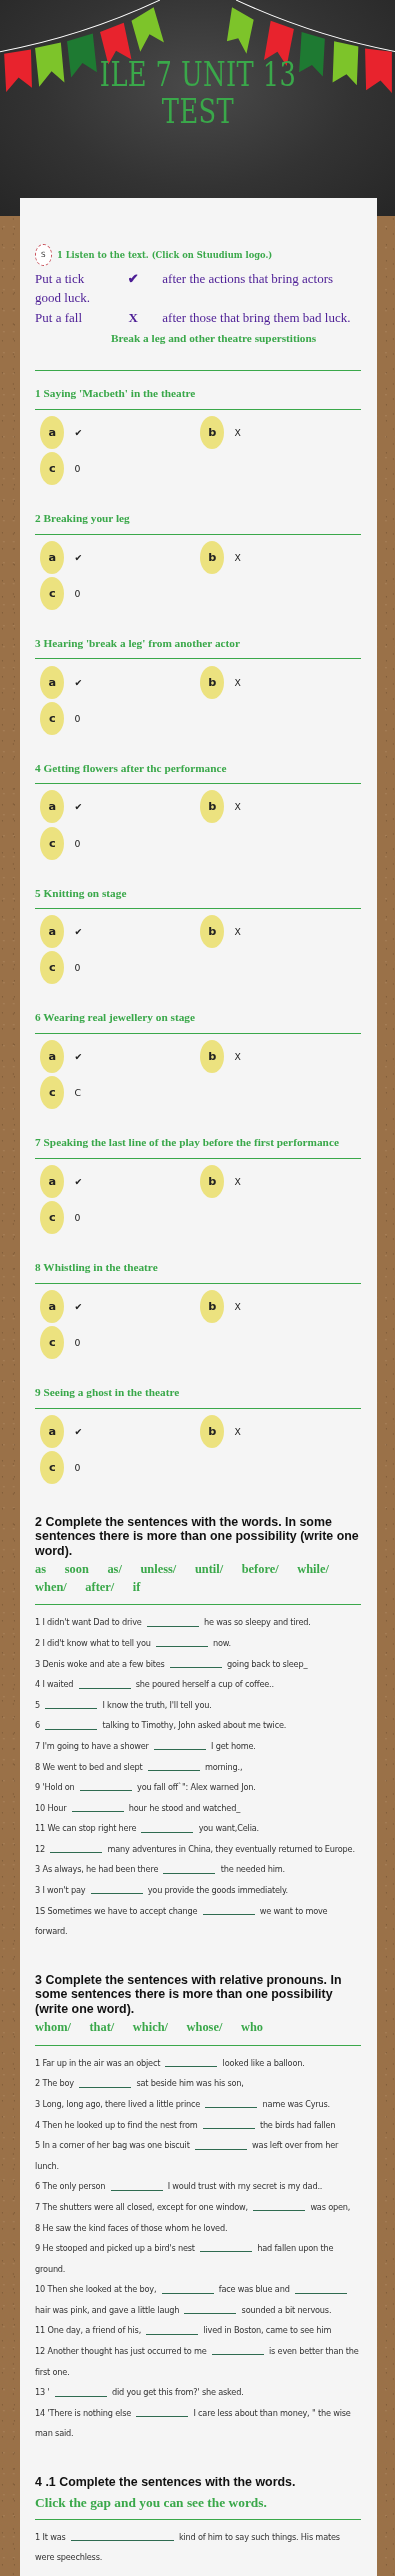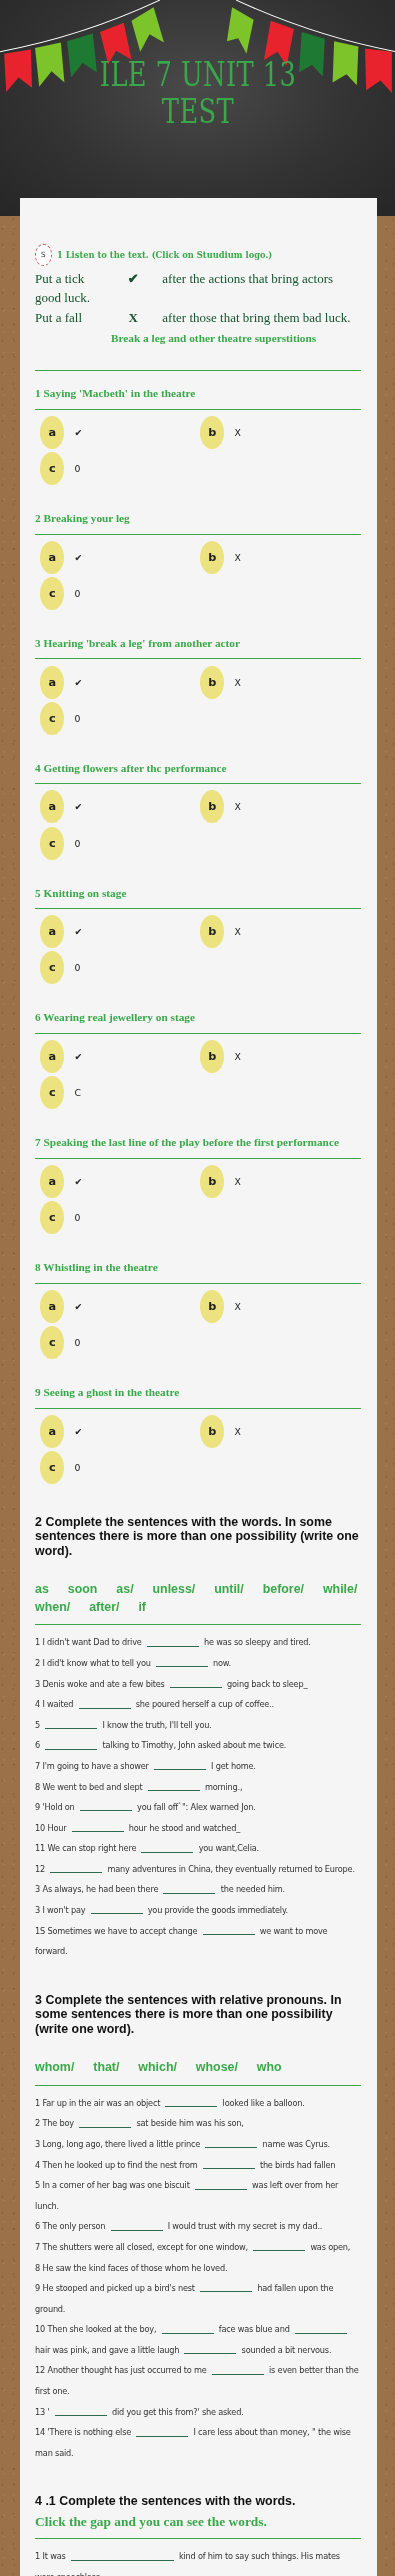--- a/index.html
+++ b/index.html
@@ -32,38 +32,38 @@
     min-height: 2834px;
   }
   .serif { font-family: "DejaVu Serif", "Liberation Serif", serif; }
   .intro-title-row { display: flex; align-items: center; gap: 5.2px; margin-bottom: 3.1px; }
   .studium-logo {
     width: 16.5px; height: 21.6px; border-radius: 50%;
     border: 1px dashed #c9505a; display: flex; align-items: center; justify-content: center;
     font-family: "DejaVu Sans", sans-serif; font-size: 7.2px; color: #333; background: #fff;
   }
   .intro-title { font-size: 9.8px; font-weight: bold; color: #3aa84a; transform: scaleX(0.85); transform-origin: left; white-space: nowrap; }
-  .intro-line { font-family: "Liberation Serif", serif; color: #14532d; font-size: 13px; line-height: 19.6px; }
+  .intro-line { font-family: "Liberation Serif", serif; color: #4c1d95; font-size: 13px; line-height: 19.6px; }
   .intro-line .sym { display: inline-block; width: 52px; text-align: center; font-weight: bold; }
   .intro-line .lab { display: inline-block; width: 72px; }
   .intro-sub { font-family: "Liberation Serif", serif; color: #3aa84a; font-size: 11.3px; font-weight: bold; text-align: center; margin: 4.1px 0 0 31px; }
   .rule { border: 0; border-top: 0.5px solid #3aa84a; margin: 26px 0 0 0; }
   .q-title { font-family: "Liberation Serif", serif; color: #3aa84a; font-size: 11.3px; font-weight: bold; line-height: 14.4px; margin-top: 20.6px; }
   .q-title.first { margin-top: 15.5px; }
   .q-rule { border: 0; border-top: 0.5px solid #3aa84a; margin-top: 8.2px; }
   .options { display: grid; grid-template-columns: 160px 155px; row-gap: 3.1px; padding: 6.2px 0 0 5.2px; margin-bottom: 26px; }
   .opt { display: flex; align-items: center; gap: 10.3px; height: 33px; }
   .opt-badge {
     width: 24px; height: 33px; border-radius: 50%; background: #ece27f;
     display: flex; align-items: center; justify-content: center;
     font-family: "DejaVu Sans", sans-serif; font-size: 11.3px; color: #222; font-weight: bold;
   }
   .opt-val { font-family: "DejaVu Sans", sans-serif; font-size: 9.3px; color: #222; }
   .section-title { font-family: Liberation Sans, sans-serif; font-weight: bold; color: #111; font-size: 12.4px; line-height: 14.4px; margin-top: 31px; }
-  .word-bank { font-family: Liberation Sans, sans-serif; color: #3aa84a; font-weight: bold; font-size: 12.4px; line-height: 17.5px; margin-top: 23px; word-spacing: 15.5px; }
+  .word-bank { font-family: Liberation Serif, serif; color: #3aa84a; font-weight: bold; font-size: 12.4px; line-height: 17.5px; margin-top: 3px; word-spacing: 15.5px; }
   .section-sub { font-family: "Liberation Serif", serif; color: #3aa84a; font-weight: bold; font-size: 13.4px; margin-top: 5.2px; }
   .sentences { margin-top: 7px; }
   .sentence { font-family: "DejaVu Sans", sans-serif; font-size: 8.2px; color: #333; line-height: 20.6px; letter-spacing: -0.2px; }
   .gap {
     display: inline-block; width: 52px; height: 10.3px; vertical-align: -4.1px;
     border-bottom: 0.5px solid #2f6b50; margin: 0 5.2px;
   }
   .gap.wide { width: 103px; }
 </style>
 </head>
@@ -287,20 +287,21 @@
         <div class="sentence"><span>1 Far up in the air was an object</span><span class="gap " contenteditable="true" style=""></span><span>looked like a balloon.</span></div>
         <div class="sentence"><span>2 The boy</span><span class="gap " contenteditable="true" style=""></span><span>sat beside him was his son,</span></div>
         <div class="sentence"><span>3 Long, long ago, there lived a little prince</span><span class="gap " contenteditable="true" style=""></span><span>name was Cyrus.</span></div>
         <div class="sentence"><span>4 Then he looked up to find the nest from</span><span class="gap " contenteditable="true" style=""></span><span>the birds had fallen</span></div>
         <div class="sentence"><span>5 In a corner of her bag was one biscuit</span><span class="gap " contenteditable="true" style=""></span><span>was left over from her lunch.</span></div>
         <div class="sentence"><span>6 The only person</span><span class="gap " contenteditable="true" style=""></span><span>I would trust with rny secret is my dad..</span></div>
         <div class="sentence"><span>7 The shutters were all closed, except for one window,</span><span class="gap " contenteditable="true" style=""></span><span>was open,</span></div>
         <div class="sentence"><span>8 He saw the kind faces of those whom he loved.</span></div>
         <div class="sentence"><span>9 He stooped and picked up a bird's nest</span><span class="gap " contenteditable="true" style=""></span><span>had fallen upon the ground.</span></div>
         <div class="sentence"><span>10 Then she looked at the boy,</span><span class="gap " contenteditable="true" style=""></span><span>face was blue and</span><span class="gap " contenteditable="true" style=""></span><span>hair was pink, and gave a little laugh</span><span class="gap " contenteditable="true" style=""></span><span>sounded a bit nervous.</span></div>
+        <div class="sentence"><span>11 One day, a friend of his,</span><span class="gap " contenteditable="true" style=""></span><span>lived in Boston, came to see him</span></div>
         <div class="sentence"><span>12 Another thought has just occurred to me</span><span class="gap " contenteditable="true" style=""></span><span>is even better than the first one.</span></div>
         <div class="sentence"><span>13 '</span><span class="gap " contenteditable="true" style=""></span><span>did you get this from?' she asked.</span></div>
         <div class="sentence"><span>14 'There is nothing else</span><span class="gap " contenteditable="true" style=""></span><span>I care less about than money, " the wise man said.</span></div>
       </div>
   </section>
 
   <section>
     <div class="section-title">4 .1 Complete the sentences with the words.</div>
     <div class="section-sub">Click the gap and you can see the words.</div>
     <hr class="q-rule">

